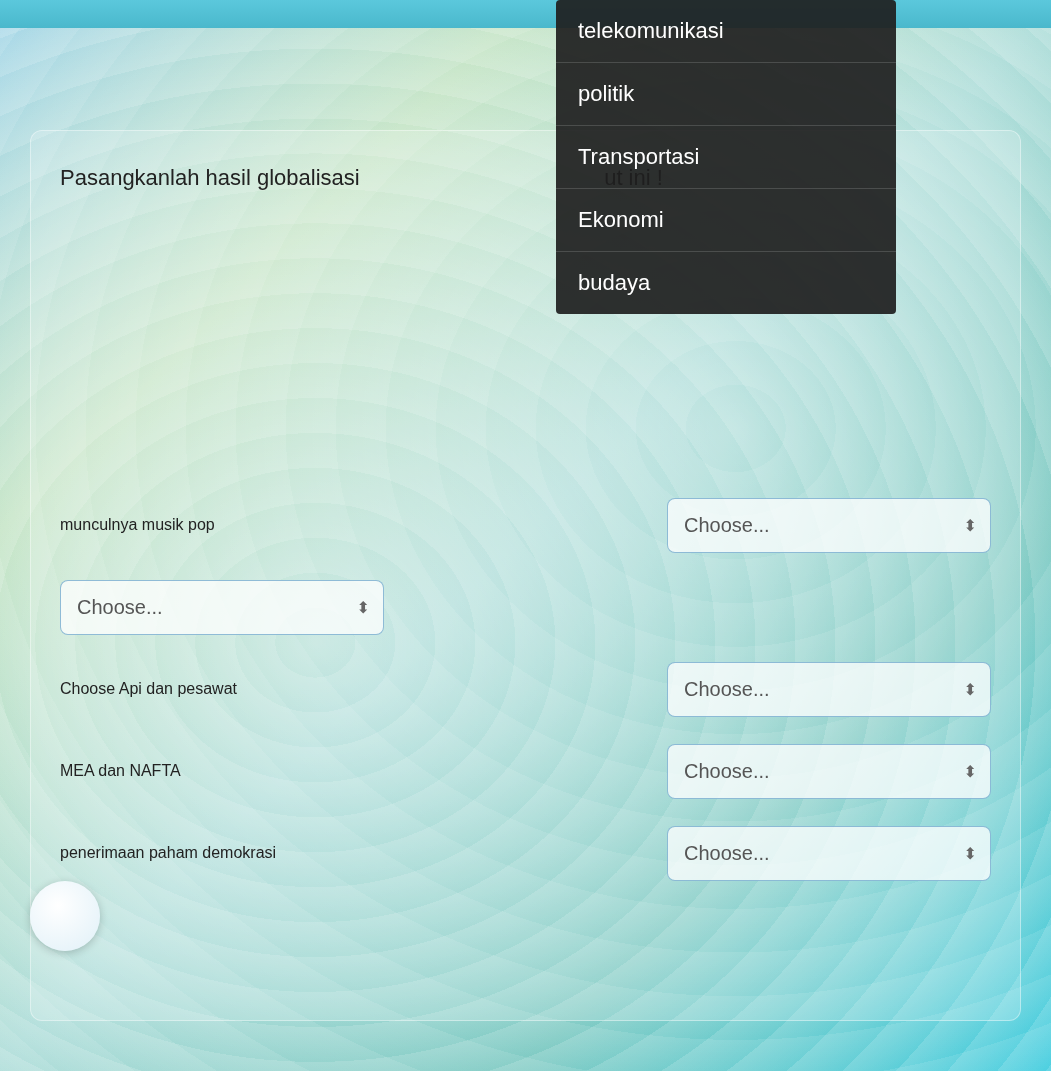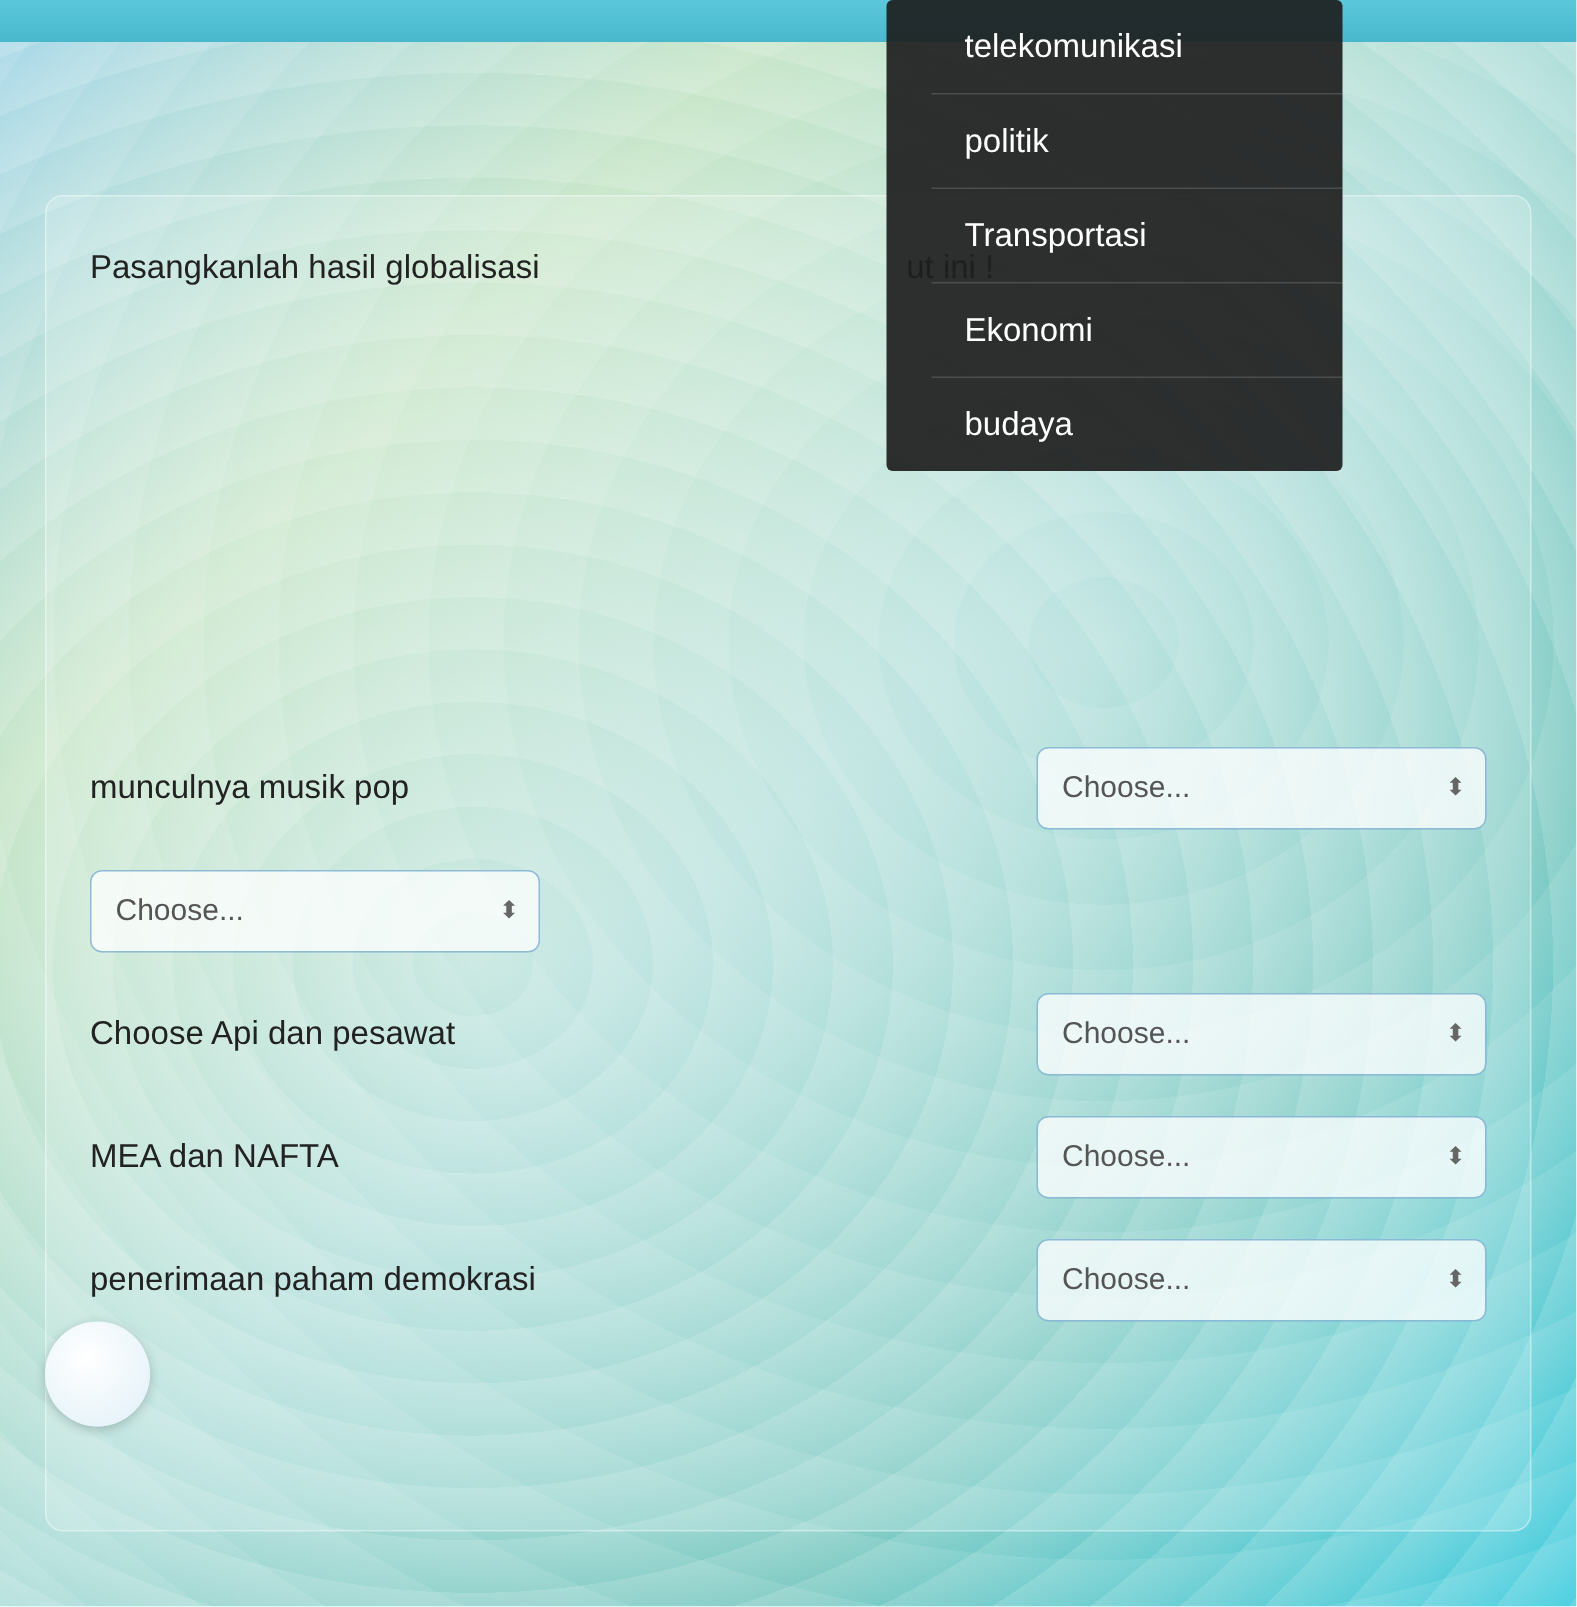--- a/index.html
+++ b/index.html
@@ -57,27 +57,26 @@
       left: 60px;
       font-size: 22px;
       color: #222;
       font-weight: 400;
     }
 
     
     .dropdown-menu {
       position: absolute;
       top: 0;
-      left: 591px;
-      width: 304px;
+      left: 556px;
+      width: 340px;
       background: rgba(30, 30, 30, 0.92);
       border-radius: 4px;
       overflow: hidden;
       z-index: 100;
-      padding-left: 30px;
     }
 
     .dropdown-menu-item {
       display: block;
       padding: 18px 22px;
       font-size: 22px;
       color: #fff;
       border-bottom: 1px solid rgba(255,255,255,0.15);
       cursor: pointer;
     }
@@ -96,29 +95,29 @@
 
     .match-row {
       display: flex;
       align-items: center;
       justify-content: space-between;
       margin-bottom: 12px;
       min-height: 70px;
     }
 
     .row-label {
-      font-size: 22px;
+      font-size: 16px;
       color: #222;
       flex: 1;
       max-width: 480px;
     }
 
     .select-wrapper {
       position: relative;
-      width: 300px;
+      width: 324px;
     }
 
     .select-wrapper select {
       width: 100%;
       height: 55px;
       background: rgba(255,255,255,0.75);
       border: 1.5px solid rgba(100,160,200,0.7);
       border-radius: 8px;
       padding: 0 16px;
       font-size: 20px;

